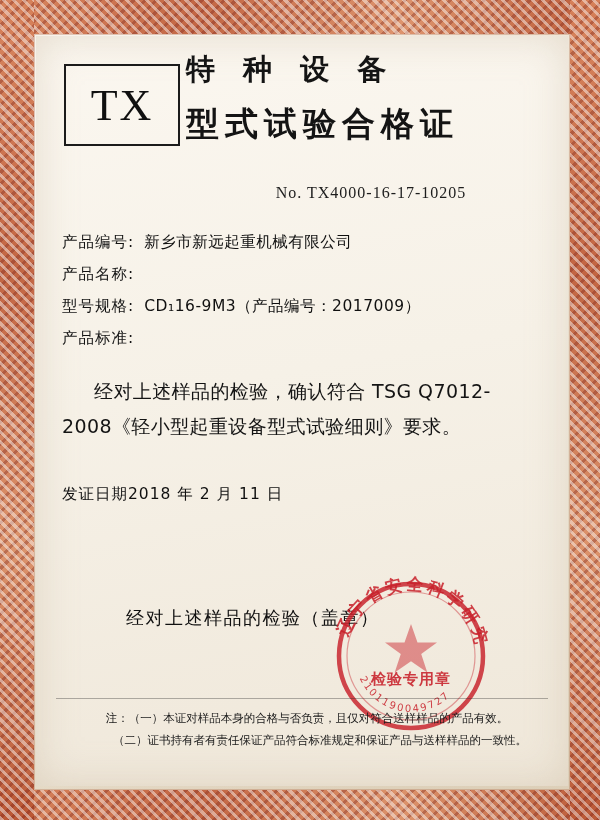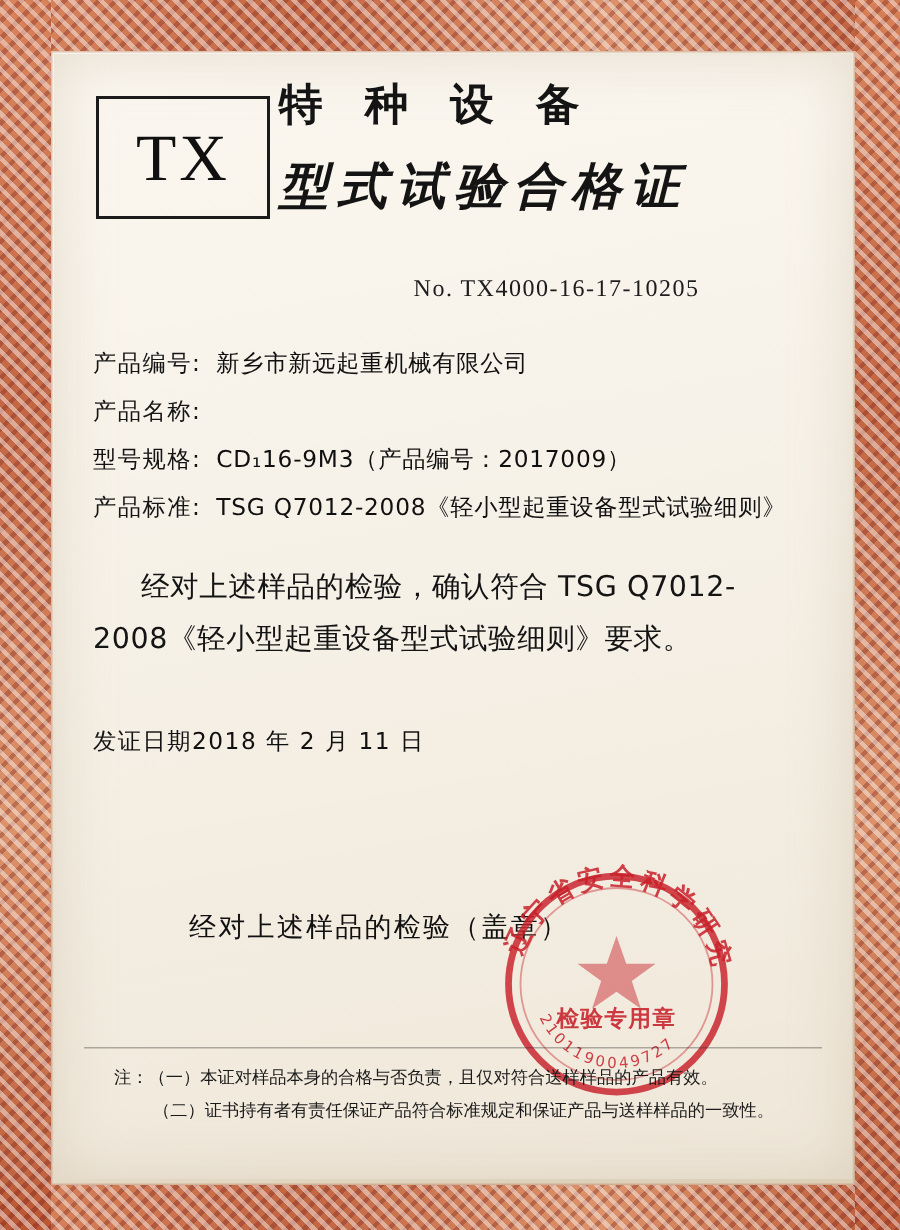--- a/index.html
+++ b/index.html
@@ -93,21 +93,20 @@
     letter-spacing: 9px;
     color: #141414;
     margin-bottom: 12px;
   }
   .title-line2 {
     font-family: "DejaVu Sans", sans-serif;
     font-weight: bold;
     font-size: 33px;
     letter-spacing: 6px;
     color: #141414;
-    font-style: italic;
   }
   .cert-no {
     position: absolute;
     left: 150px;
     top: 148px;
     width: 370px;
     text-align: center;
     font-family: "Liberation Serif", serif;
     font-size: 16px;
     letter-spacing: 1px;
@@ -190,27 +189,28 @@
     left: 285px;
     top: 530px;
     width: 180px;
     height: 180px;
     pointer-events: none;
   }
   .seal svg { display: block; }
   
   .notes {
     position: absolute;
-    left: 40px;
+    left: 26px;
     top: 672px;
     width: 490px;
     font-family: "DejaVu Sans", sans-serif;
     font-size: 11.5px;
     line-height: 1.9;
     color: #1a1a1a;
+    text-align: center;
   }
   .notes-divider {
     position: absolute;
     left: 20px;
     top: 662px;
     width: 492px;
     height: 1px;
     background: rgba(40,40,40,0.35);
   }
   .note-line { white-space: nowrap; }
@@ -247,21 +247,20 @@
       </div>
       <div class="field-row">
         <span class="field-label">产品名称:</span>
       </div>
       <div class="field-row">
         <span class="field-label">型号规格:</span>
         <span class="field-value">CD₁16-9M3（产品编号：2017009）</span>
       </div>
       <div class="field-row">
         <span class="field-label">产品标准:</span>
-        <span class="field-value">TSG Q7012-2008《轻小型起重设备型式试验细则》</span>
       </div>
     </div>
 
     <div class="body-para">经对上述样品的检验，确认符合 TSG Q7012-2008《轻小型起重设备型式试验细则》要求。</div>
 
     <div class="issue-date-row">
       <span class="issue-label">发证日期</span>
       <span class="issue-value">2018 年 2 月 11 日</span>
     </div>
 

